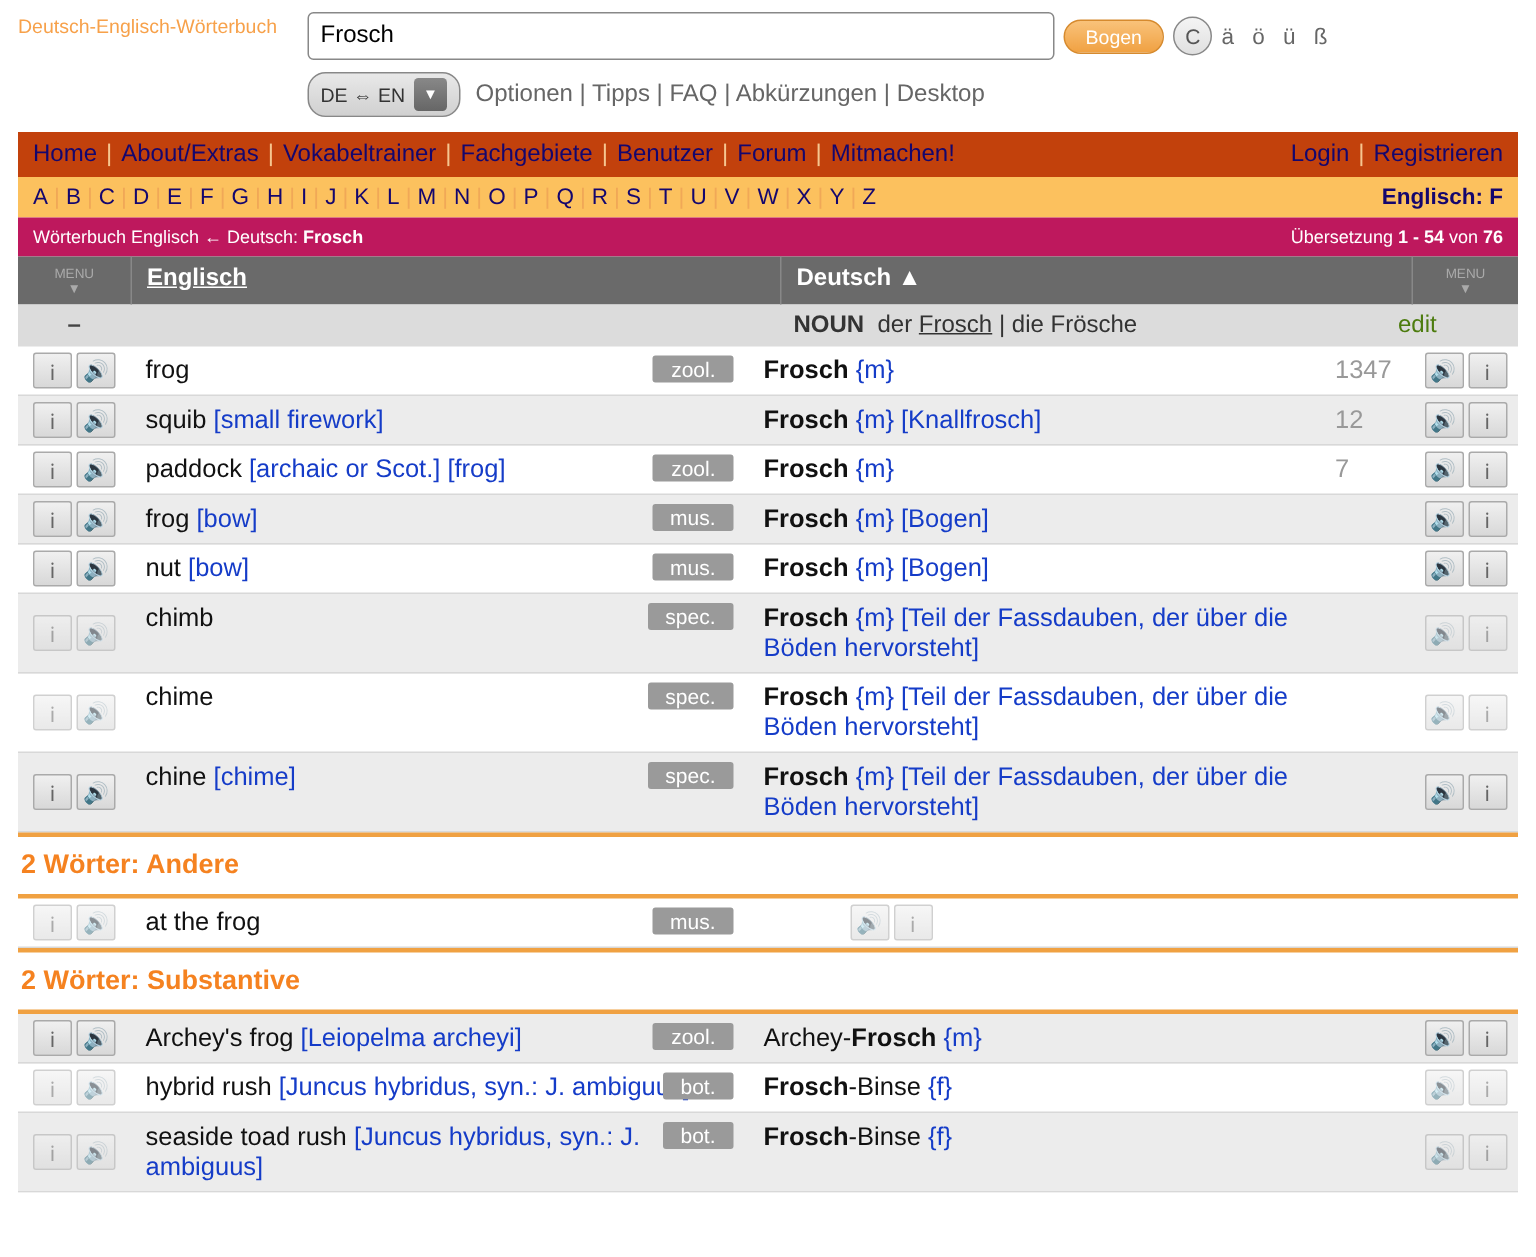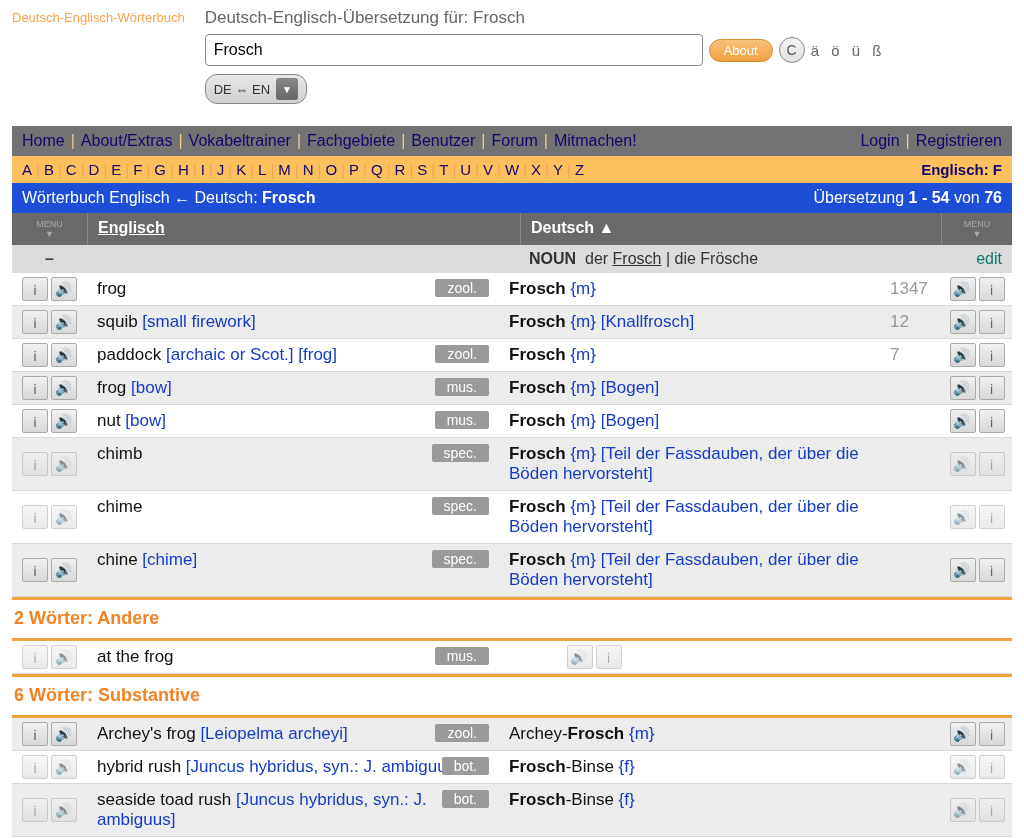--- a/index.html
+++ b/index.html
@@ -12,42 +12,42 @@
 .search-row{display:flex;align-items:center;gap:6px}
 .search-input{width:480px;height:26px;border:1px solid #888;border-radius:4px;padding:2px 8px;font-size:16px}
 .btn-search{background:linear-gradient(#f9c27a,#f0a142);border:1px solid #d68a2e;border-radius:12px;color:#fff;padding:3px 14px;font-size:13px;cursor:pointer}
 .btn-c{width:26px;height:26px;border-radius:50%;border:1px solid #888;background:linear-gradient(#f4f4f4,#e0e0e0);color:#555;font-size:14px;cursor:pointer}
 .umlauts{color:#666;font-size:15px;letter-spacing:4px}
 .lang-row{display:flex;align-items:center;gap:10px;margin-top:8px}
 .lang-sel{display:inline-flex;align-items:center;background:linear-gradient(#e8e8e8,#d0d0d0);border:1px solid #888;border-radius:12px;padding:3px 8px;font-size:13px;color:#333}
 .lang-dd{width:22px;height:22px;background:linear-gradient(#888,#666);border-radius:3px;margin-left:6px;display:flex;align-items:center;justify-content:center;color:#fff;font-size:10px}
 .opt-links{color:#666;font-size:16px}
 .opt-links span{cursor:pointer}
-.nav{background:#737373;margin-top:22px;padding:6px 10px;display:flex;color:#14066e;font-size:16px}
+.nav{background:#c2410c;margin-top:10px;padding:6px 10px;display:flex;color:#14066e;font-size:16px}
 .nav a{color:#14066e;text-decoration:none;cursor:pointer}
 .nav .sep{color:#f6c690;margin:0 6px}
 .nav .right{margin-left:auto}
 .alpha{background:#fcc15e;padding:5px 10px;color:#14066e;font-size:15px}
 .alpha a{color:#14066e;text-decoration:none;cursor:pointer}
 .alpha .sep{color:#f0a857;margin:0 4px}
 .alpha .right{float:right;font-weight:bold}
-.bluebar{background:#1d4ed8;color:#fff;padding:6px 10px;font-size:16px;display:flex}
+.bluebar{background:#be185d;color:#fff;padding:6px 10px;font-size:12px;display:flex}
 .bluebar b{font-weight:bold}
 .bluebar .right{margin-left:auto}
 .thead{display:flex;background:#6a6a6a;color:#fff;font-size:16px}
 .thead .colA{width:75px;text-align:center;padding:6px 0;color:#aaa;font-size:9px}
 .thead .colB{width:412px;padding:6px 10px;border-left:1px solid #888;border-right:1px solid #888}
 .thead .colC{flex:1;padding:6px 10px}
 .thead .colD{width:70px;text-align:center;padding:6px 0;color:#aaa;font-size:9px;border-left:1px solid #888}
 .thead u{text-decoration:underline;font-weight:bold}
 .noun-row{display:flex;background:#dcdcdc;font-size:16px}
 .noun-row .colA{width:75px;text-align:center;font-weight:bold;color:#444;padding:5px 0}
 .noun-row .colB{width:412px;padding:5px 10px}
 .noun-row .colC{flex:1;padding:5px 10px;color:#333}
-.noun-row .colD{width:70px;padding:5px 10px;color:#0f766e;text-align:right}
+.noun-row .colD{width:70px;padding:5px 10px;color:#4d7c0f;text-align:left}
 .row{display:flex;border-bottom:1px solid #d8d8d8;font-size:17px}
 .row.g{background:#ececec}
 .row .icons{width:75px;display:flex;gap:3px;align-items:center;justify-content:center;padding:4px 0}
 .ibtn{width:24px;height:22px;background:linear-gradient(#f0f0f0,#d8d8d8);border:1px solid #aaa;border-radius:2px;display:flex;align-items:center;justify-content:center;font-size:14px;color:#666;cursor:pointer}
 .ibtn.dim{opacity:.55}
 .row .en{width:392px;padding:6px 10px;color:#111;position:relative}
 .row .de{flex:1;padding:6px 10px;color:#111}
 .row .cnt{color:#999;padding:6px 8px;width:44px}
 .row .icons2{width:70px;display:flex;gap:3px;align-items:center;justify-content:center;padding:4px 0}
 .tag{position:absolute;right:10px;top:6px;background:#9a9a9a;color:#fff;font-size:14px;padding:1px 12px;border-radius:2px}
@@ -59,32 +59,32 @@
 </style>
 </head>
 <body>
 
 <div class="wrap">
   <div class="header">
     <div>
       <div class="logo-sub">Deutsch-Englisch-Wörterbuch</div>
     </div>
     <div class="search-area">
-      <div class="search-title">Deutsch-Englisch-Übersetzung für: Frosch</div>
       <div class="search-row">
         <input class="search-input" value="Frosch" style="">
-        <button class="btn-search">About</button>
+        <button class="btn-search">Bogen</button>
         <button class="btn-c">C</button>
         <span class="umlauts">ä ö ü ß</span>
       </div>
       <div class="lang-row">
         <span class="lang-sel">
           <span>DE ⇔ EN</span>
           <span class="lang-dd">▼</span>
         </span>
+        <span class="opt-links" id="opts"><span>Optionen</span> | <span>Tipps</span> | <span>FAQ</span> | <span>Abkürzungen</span> | <span>Desktop</span></span>
       </div>
     </div>
   </div>
 
   <div class="nav" id="nav">
       <a>Home</a>
       <span class="sep">|</span>
       <a>About/Extras</a>
       <span class="sep">|</span>
       <a>Vokabeltrainer</a>
@@ -234,21 +234,21 @@
           <span class="ibtn dim">🔊</span>
         </div>
     <div class="en">at the frog<span class="blue"></span><span class="tag">mus.</span></div>
     <div class="cnt"></div>
     <div class="icons2">
           <span class="ibtn dim">🔊</span>
           <span class="ibtn dim">ℹ</span>
         </div>
   </div>
     </div>
-  <div class="sec-head">6 Wörter: Substantive</div>
+  <div class="sec-head">2 Wörter: Substantive</div>
   <div class="sec-bot"></div>
   <div id="rows3">
       <div class="row g">
     <div class="icons">
           <span class="ibtn">ℹ</span>
           <span class="ibtn">🔊</span>
         </div>
     <div class="en">Archey's frog<span class="blue"> [Leiopelma archeyi]</span><span class="tag">zool.</span></div>
     <div class="de">Archey-<span class="deb">Frosch</span> <span class="gender">{m}</span></div>
     <div class="cnt"></div>

